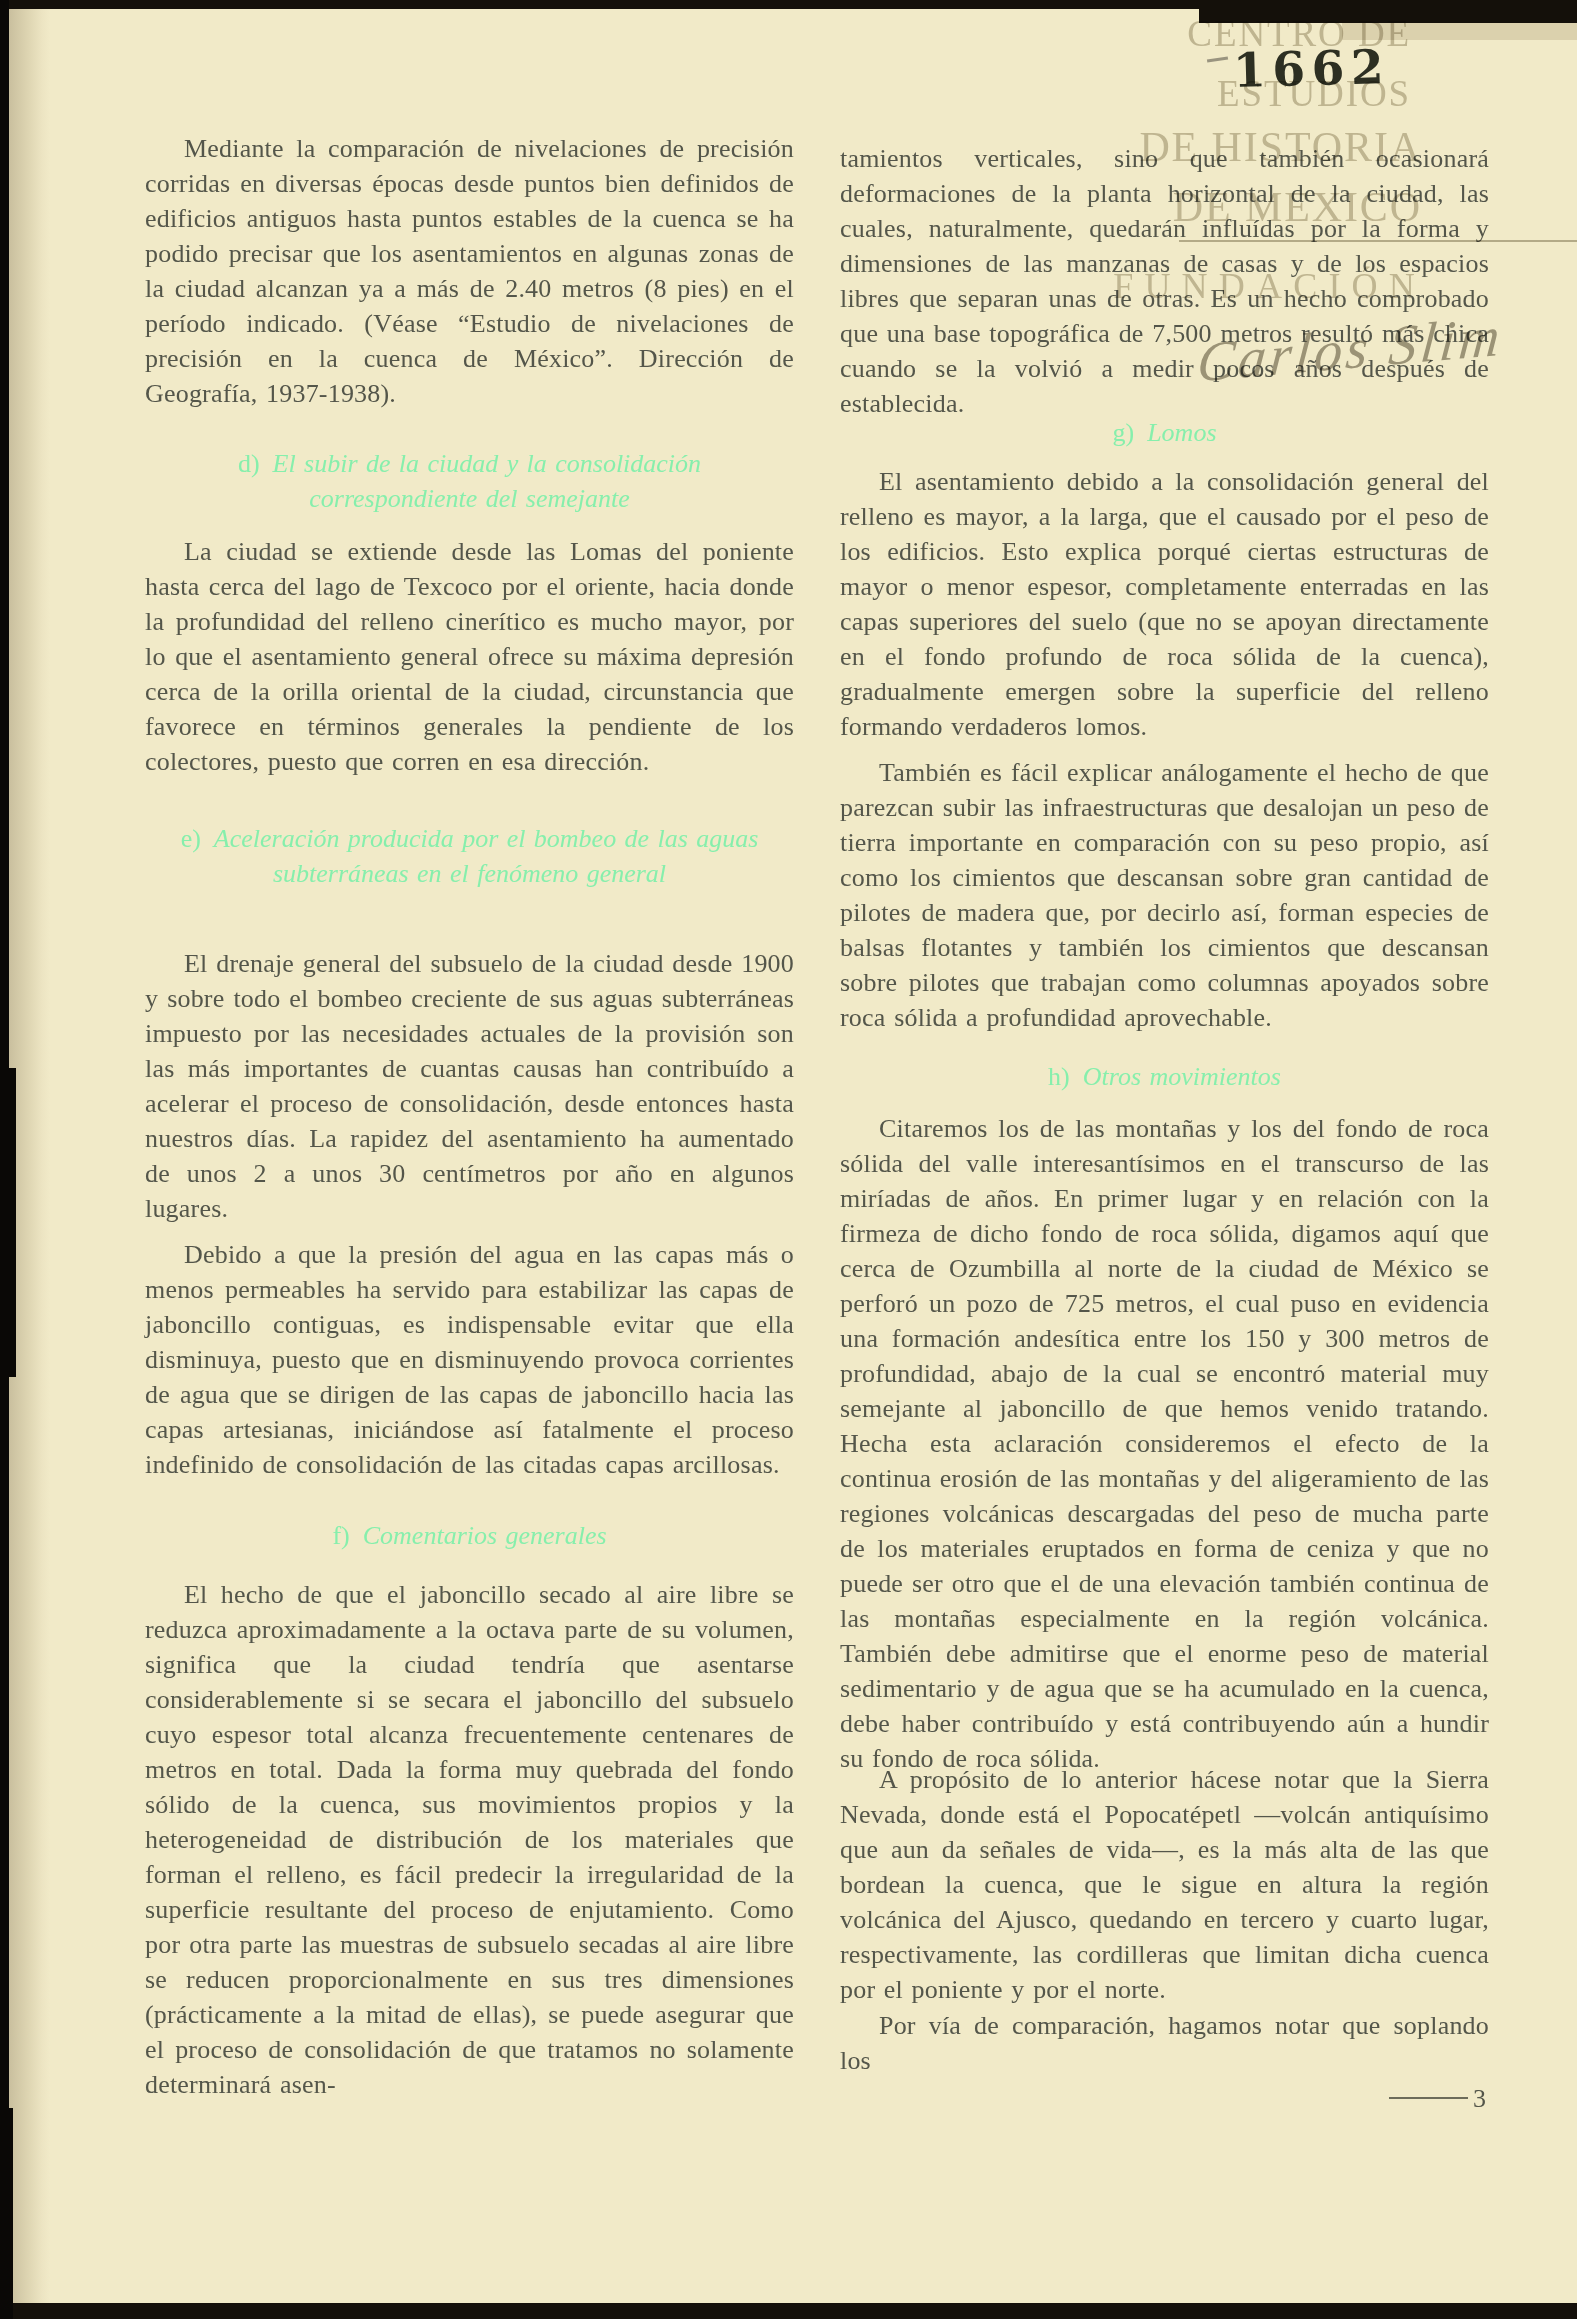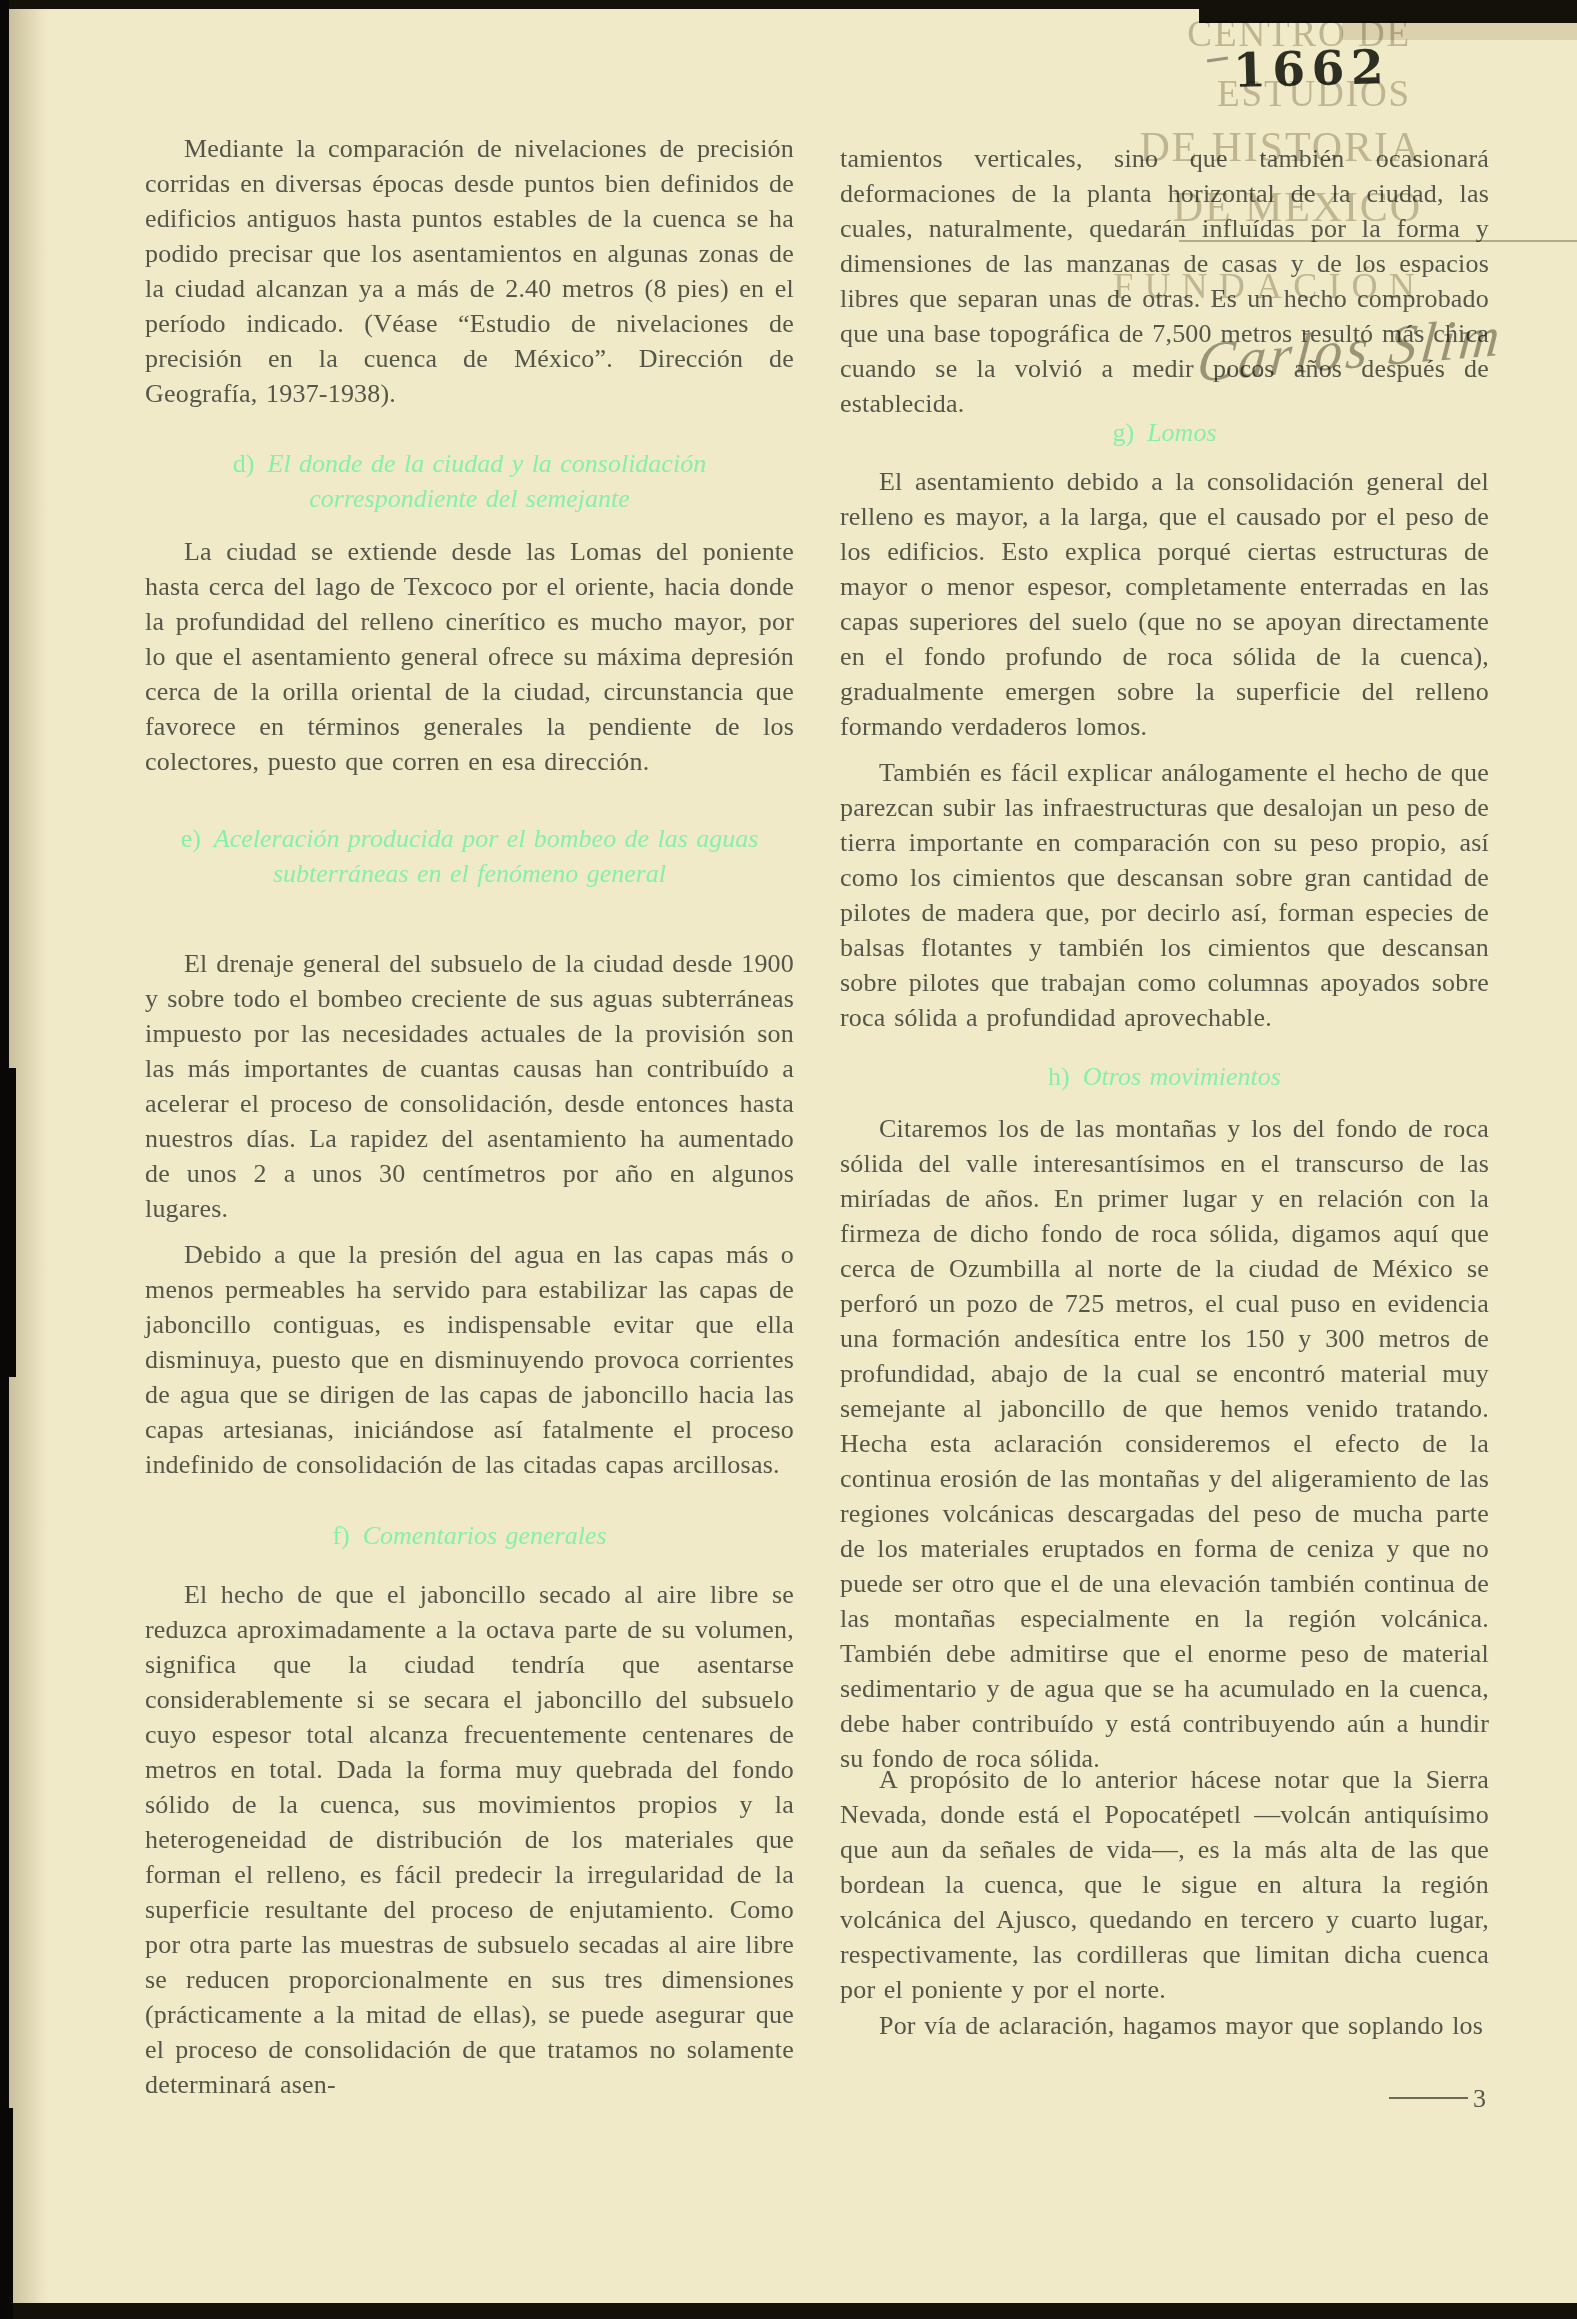--- a/index.html
+++ b/index.html
@@ -86,21 +86,21 @@
 <div class="band" style="left:1199px;top:0;width:379px;height:22.5px;"></div>
 <div class="corner-patch" style="left:1342px;top:22.5px;width:236px;height:17px;"></div>
 <div class="band" style="left:0;top:2303px;width:1578px;height:17px;"></div>
 <div class="edge-blob" style="left:0;top:0;width:9.4px;height:2320px;"></div>
 <div class="edge-blob" style="left:0;top:1068px;width:16px;height:309px;"></div>
 <div class="edge-blob" style="left:0;top:2108px;width:13px;height:212px;"></div>
 
 <div class="para left-col" style="top:131px;">Mediante la comparación de nivelaciones de precisión corridas en diversas épocas desde puntos bien definidos de edificios antiguos hasta puntos estables de la cuenca se ha podido precisar que los asentamientos en algunas zonas de la ciudad alcanzan ya a más de 2.40 metros (8 pies) en el período indicado.  (Véase “Estudio de nivelaciones de precisión en la cuenca de México”. Dirección de Geografía, 1937-1938).</div>
 
 <div class="heading left-col" style="top:446px;">
-  <span class="h-label">d)</span><span class="h-text">El donde de la ciudad y la consolidación</span>
+  <span class="h-label">d)</span><span class="h-text">El subir de la ciudad y la consolidación</span>
   <span class="h-line">correspondiente del semejante</span>
 </div>
 
 <div class="para left-col" style="top:534px;">La ciudad se extiende desde las Lomas del poniente hasta cerca del lago de Texcoco por el oriente, hacia donde la profundidad del relleno cinerítico es mucho mayor, por lo que el asentamiento general ofrece su máxima depresión cerca de la orilla oriental de la ciudad, circunstancia que favorece en términos generales la pendiente de los colectores, puesto que corren en esa dirección.</div>
 
 <div class="heading left-col" style="top:821px;">
   <span class="h-label">e)</span><span class="h-text">Aceleración producida por el bombeo de las aguas</span>
   <span class="h-line">subterráneas en el fenómeno general</span>
 </div>
 
@@ -121,21 +121,21 @@
 
 <div class="para right-col" style="top:464px;">El asentamiento debido a la consolidación general del relleno es mayor, a la larga, que el causado por el peso de los edificios.  Esto explica porqué ciertas estructuras de mayor o menor espesor, completamente enterradas en las capas superiores del suelo (que no se apoyan directamente en el fondo profundo de roca sólida de la cuenca), gradualmente emergen sobre la superficie del relleno formando verdaderos lomos.</div>
 <div class="para right-col" style="top:755px;">También es fácil explicar análogamente el hecho de que parezcan subir las infraestructuras que desalojan un peso de tierra importante en comparación con su peso propio, así como los cimientos que descansan sobre gran cantidad de pilotes de madera que, por decirlo así, forman especies de balsas flotantes y también los cimientos que descansan sobre pilotes que trabajan como columnas apoyados sobre roca sólida a profundidad aprovechable.</div>
 
 <div class="heading right-col" style="top:1059px;">
   <span class="h-label">h)</span><span class="h-text">Otros movimientos</span>
 </div>
 
 <div class="para right-col" style="top:1111px;">Citaremos los de las montañas y los del fondo de roca sólida del valle interesantísimos en el transcurso de las miríadas de años.  En primer lugar y en relación con la firmeza de dicho fondo de roca sólida, digamos aquí que cerca de Ozumbilla al norte de la ciudad de México se perforó un pozo de 725 metros, el cual puso en evidencia una formación andesítica entre los 150 y 300 metros de profundidad, abajo de la cual se encontró material muy semejante al jaboncillo de que hemos venido tratando.  Hecha esta aclaración consideremos el efecto de la continua erosión de las montañas y del aligeramiento de las regiones volcánicas descargadas del peso de mucha parte de los materiales eruptados en forma de ceniza y que no puede ser otro que el de una elevación también continua de las montañas especialmente en la región volcánica.  También debe admitirse que el enorme peso de material sedimentario y de agua que se ha acumulado en la cuenca, debe haber contribuído y está contribuyendo aún a hundir su fondo de roca sólida.</div>
 <div class="para right-col" style="top:1762px;">A propósito de lo anterior hácese notar que la Sierra Nevada, donde está el Popocatépetl —volcán antiquísimo que aun da señales de vida—, es la más alta de las que bordean la cuenca, que le sigue en altura la región volcánica del Ajusco, quedando en tercero y cuarto lugar, respectivamente, las cordilleras que limitan dicha cuenca por el poniente y por el norte.</div>
-<div class="para right-col" style="top:2008px;">Por vía de aclaración, hagamos mayor que soplando los</div>
+<div class="para right-col" style="top:2008px;">Por vía de comparación, hagamos notar que soplando los</div>
 
 <div class="footer-rule"></div>
 <div class="page-number">3</div>
 
 <div class="wm wm-med" style="top:15px;">CENTRO DE</div>
 <div class="stamp-dash"></div>
 <div class="stamp">1662</div>
 <div class="wm wm-med" style="top:75px;">ESTUDIOS</div>
 <div class="wm wm-big" style="top:126px;">DE HISTORIA</div>
 <div class="wm wm-big" style="top:186px;">DE MEXICO</div>

